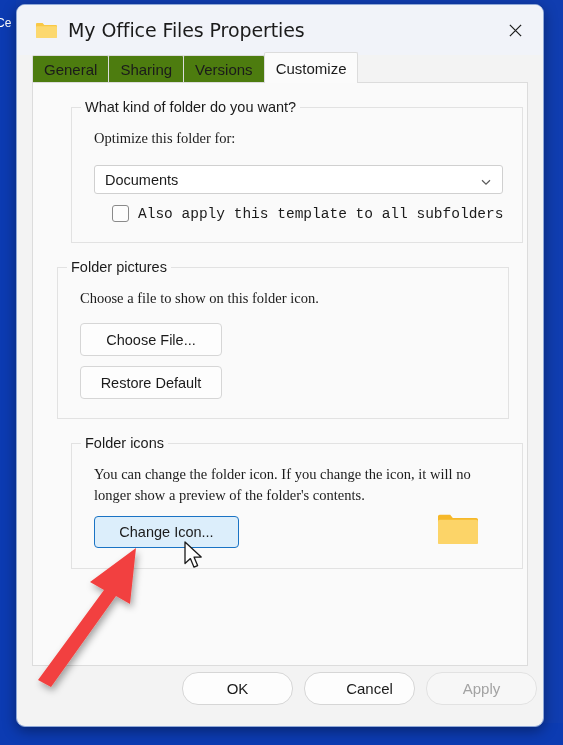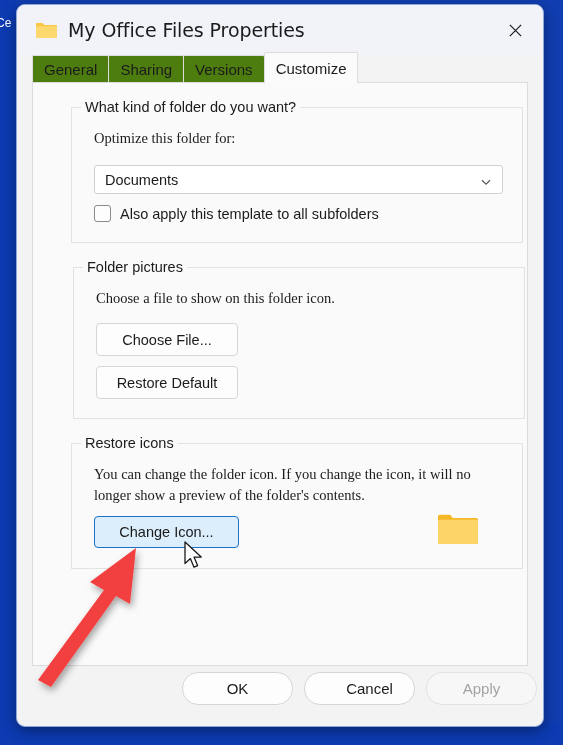--- a/index.html
+++ b/index.html
@@ -156,21 +156,21 @@
     top: -9px;
     left: 9px;
     background: #fafafa;
     padding: 0 4px;
     font-size: 14.5px;
     color: #1b1b1b;
     white-space: nowrap;
   }
 
   #gb-kind   { left: 22px; top: 24px;  width: 452px; height: 136px; }
-  #gb-pics   { left: 24px; top: 184px; width: 452px; height: 152px; }
+  #gb-pics   { left: 8px; top: 184px; width: 452px; height: 152px; }
   #gb-icons  { left: 22px; top: 360px; width: 452px; height: 126px; }
 
   .body-text {
     position: absolute;
     font-size: 14.5px;
     color: #1b1b1b;
     white-space: nowrap;
     font-family: Liberation Serif, serif;
   }
   .body-text.wrap { white-space: normal; line-height: 21px; }
@@ -198,24 +198,25 @@
   #combo-chevron {
     margin-right: 10px;
     width: 12px;
     height: 12px;
     flex: 0 0 auto;
   }
 
   
   #check-row {
     position: absolute;
-    left: 22px;
+    left: 40px;
     top: 97px;
     display: flex;
     align-items: center;
+    font-family: Liberation Mono, monospace;
   }
   #check-box {
     width: 17px;
     height: 17px;
     border: 1px solid #8a8a8a;
     background: #fdfdfd;
     border-radius: 3px;
     box-sizing: border-box;
     flex: 0 0 auto;
   }
@@ -364,21 +365,21 @@
       <div class="groupbox-title">Folder pictures</div>
 
       <div class="body-text" style="left:22px; top:22px;">Choose a file to show on this folder icon.</div>
 
       <div class="dlg-button" id="btn-choose-file">Choose File...</div>
 
       <div class="dlg-button" id="btn-restore-def">Restore Default</div>
     </div>
 
     <div class="groupbox" id="gb-icons">
-      <div class="groupbox-title">Restore icons</div>
+      <div class="groupbox-title">Folder icons</div>
 
       <div class="body-text wrap" style="left:22px; top:20px; width:400px;">You can change the folder icon. If you change the icon, it will no longer show a preview of the folder's contents.</div>
 
       <div class="dlg-button" id="btn-change-icon">Change Icon...</div>
 
       <div id="folder-preview">
         <svg viewBox="0 0 44 36" width="44" height="36" aria-hidden="true">
           <path d="M2 5.5c0-1 0.8-1.8 1.8-1.8h10.4l2.6 3.2H40.2c1 0 1.8 0.8 1.8 1.8v22.5c0 1-0.8 1.8-1.8 1.8H3.8C2.8 33 2 32.2 2 31.2z" fill="#f6b829"></path>
           <path d="M2 10.5c0-1 0.8-1.8 1.8-1.8h36.4c1 0 1.8 0.8 1.8 1.8v20.7c0 1-0.8 1.8-1.8 1.8H3.8C2.8 33 2 32.2 2 31.2z" fill="#fcd468"></path>
         </svg>

